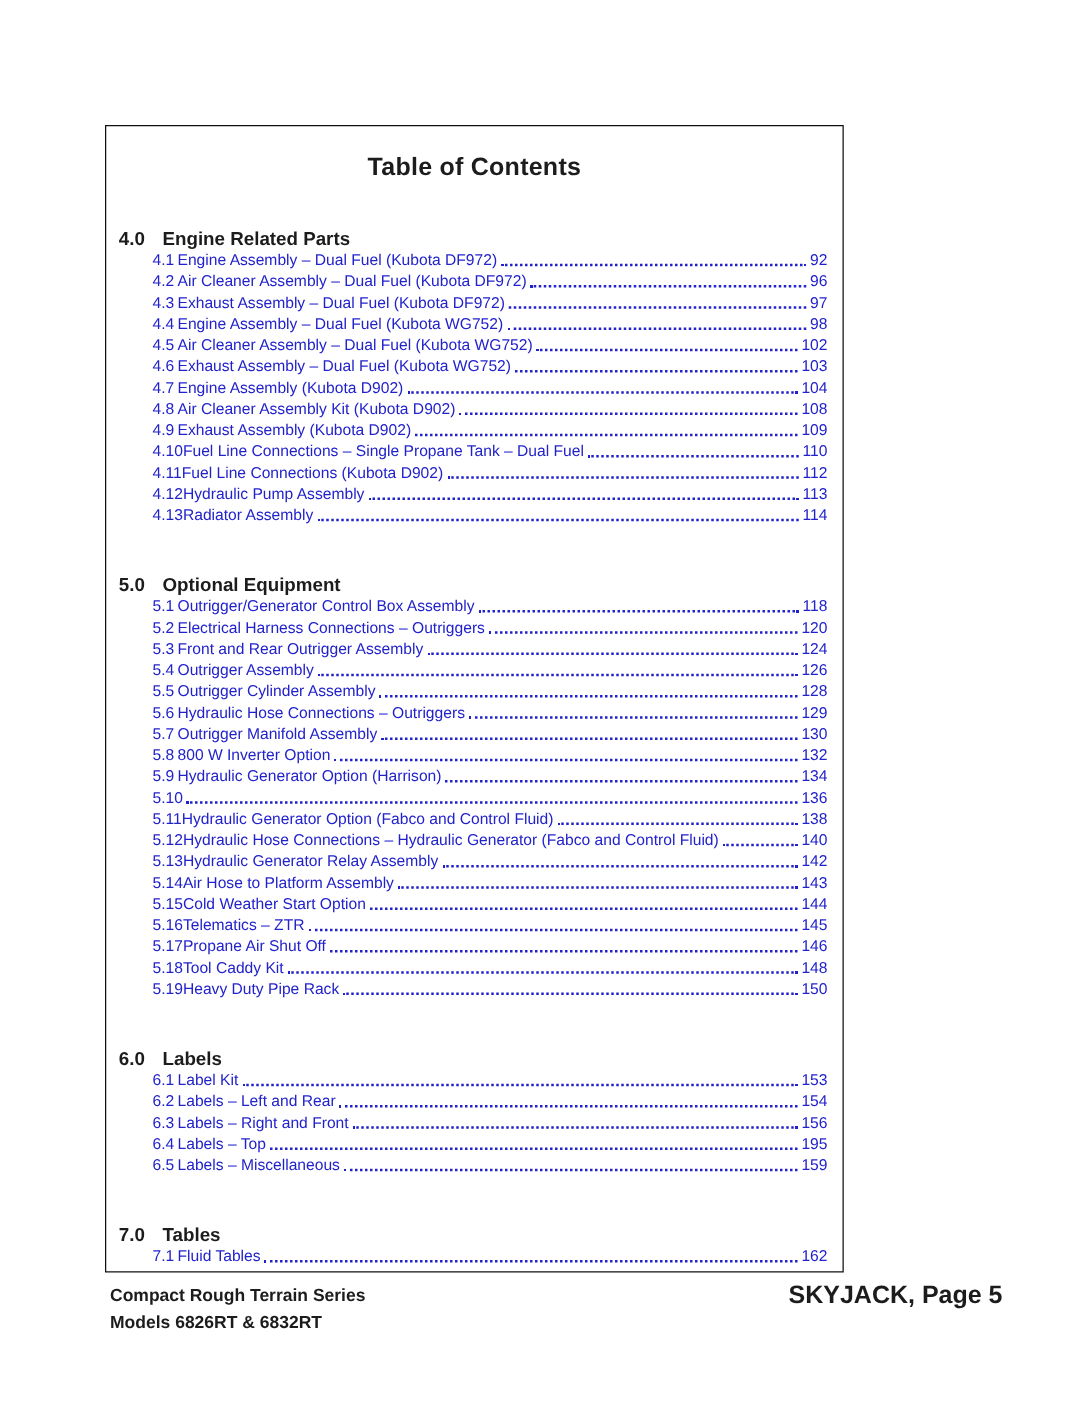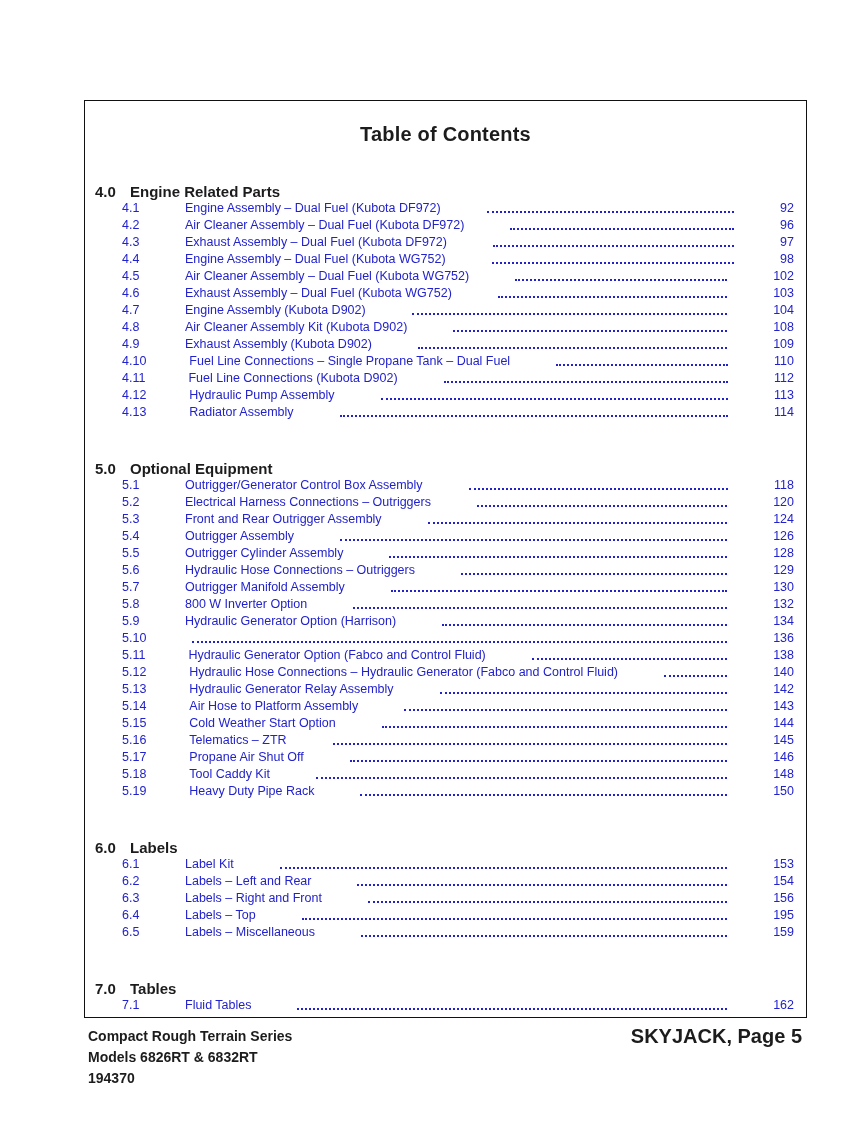--- a/index.html
+++ b/index.html
@@ -8,21 +8,21 @@
     width: 866px;
     height: 1122px;
     background: #ffffff;
     font-family: "Liberation Sans", "DejaVu Sans", sans-serif;
     overflow: hidden;
   }
   .toc-box {
     position: absolute;
     left: 84px;
     top: 100px;
-    width: 723px;
+    width: 591px;
     height: 918px;
     border: 1.5px solid #111111;
     box-sizing: border-box;
     background: #ffffff;
   }
   .toc-title {
     margin: 0;
     padding-top: 23px;
     text-align: center;
     font-size: 20px;
@@ -53,21 +53,20 @@
   }
   .entry {
     display: flex;
     align-items: flex-end;
     height: 17px;
     font-size: 12.5px;
     line-height: 17px;
     color: #2222cc;
     white-space: nowrap;
     cursor: pointer;
-    gap: 43px;
   }
   .entry-number {
     min-width: 20px;
     flex: 0 0 auto;
   }
   .entry-title { flex: 0 0 auto; }
   .dots {
     flex: 1 1 auto;
     min-width: 8px;
     border-bottom: 2px dotted #2222cc;
@@ -347,16 +346,15 @@
               <span class="entry-page">162</span>
             </div>
           </div>
         </section>
       </div>
   </div>
 
   <div class="footer-left">
     <div>Compact Rough Terrain Series</div>
     <div>Models 6826RT &amp; 6832RT</div>
-    <div>194370</div>
   </div>
   <div class="footer-right">SKYJACK, Page 5</div>
 </div>
 
 </body></html>

